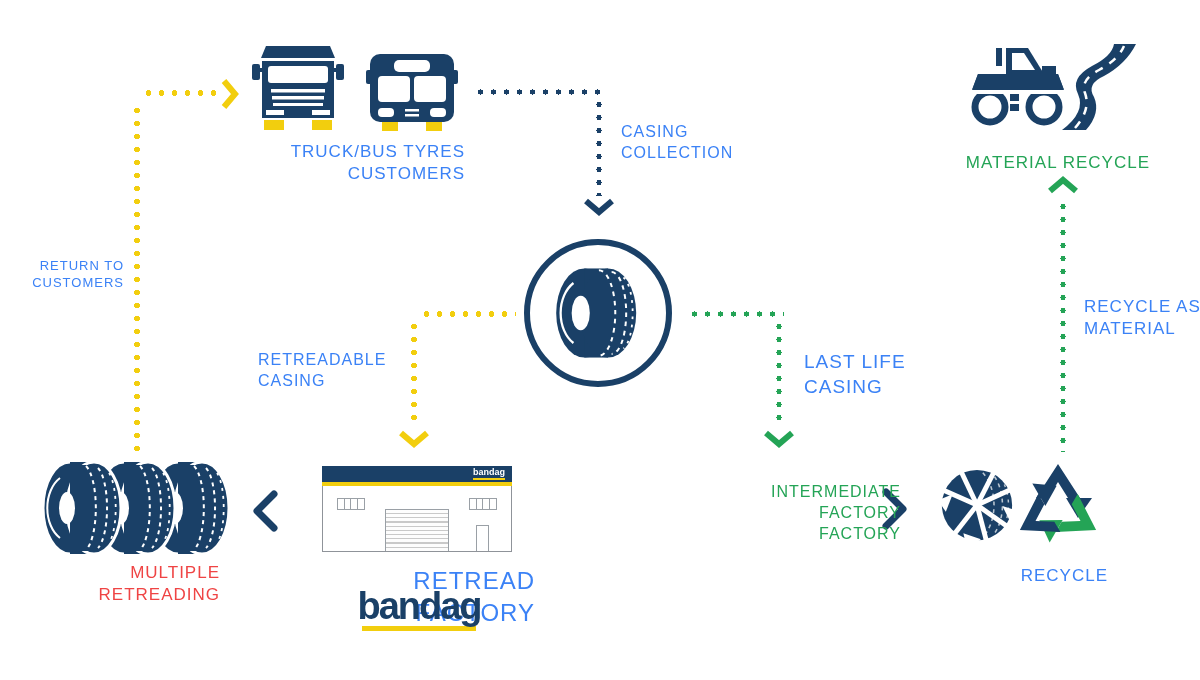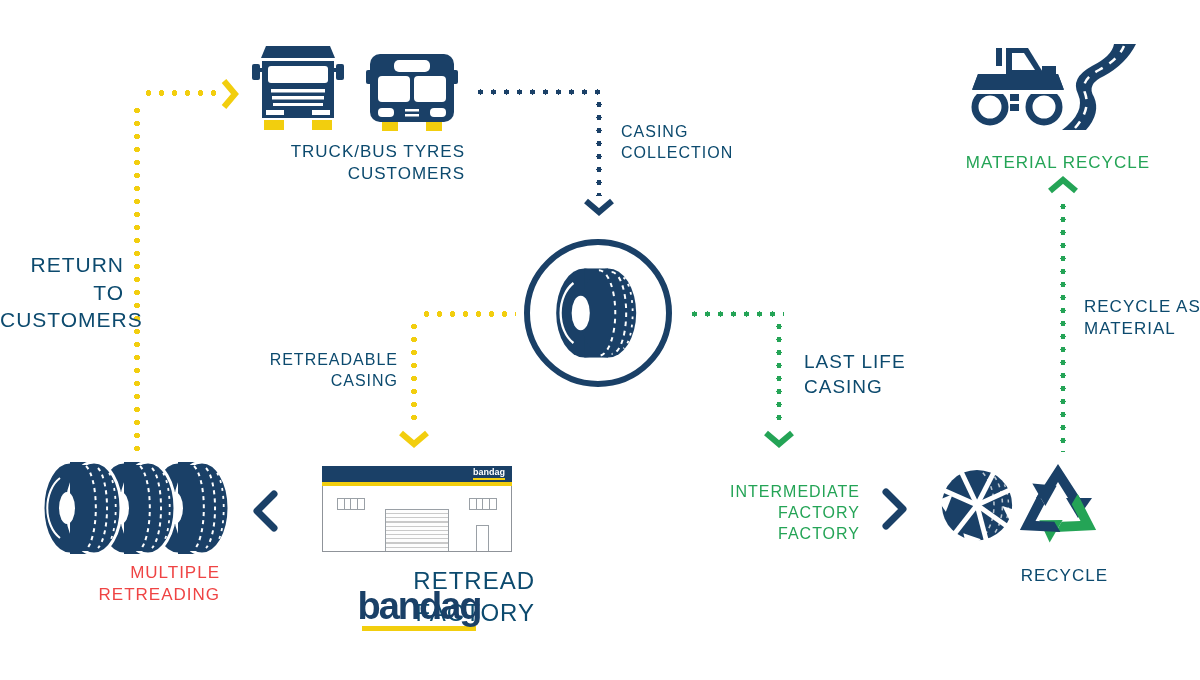--- a/index.html
+++ b/index.html
@@ -1,23 +1,23 @@
 <!DOCTYPE html>
 <html><head>
 <meta charset="utf-8">
 <style>
   html,body{margin:0;padding:0;}
   body{width:1200px;height:680px;position:relative;background:#ffffff;overflow:hidden;
        font-family:"Liberation Sans",sans-serif;}
   .abs{position:absolute;}
   
-  .lbl{color:#0c4a6e;letter-spacing:1px;line-height:1.32;font-weight:400;}
+  .lbl{color:#3b82f6;letter-spacing:1px;line-height:1.32;font-weight:400;}
   .lbl span{display:block;}
   .center{text-align:right;}
-  .right{text-align:right;}
+  .right{text-align:left;}
   .green-lbl{color:#24A456;}
   .yellow-lbl{color:#ef4444;}
   
   .dh{position:absolute;height:6px;background-repeat:repeat-x;background-position:left center;}
   .dv{position:absolute;width:6px;background-repeat:repeat-y;background-position:center top;}
   .dh.navy{background-image:radial-gradient(circle,#1A4067 2.5px,transparent 2.7px);background-size:13px 6px;}
   .dv.navy{background-image:radial-gradient(circle,#1A4067 2.5px,transparent 2.7px);background-size:6px 13px;}
   .dh.yel{background-image:radial-gradient(circle,#F2CE0E 2.8px,transparent 3px);background-size:13px 6px;}
   .dv.yel{background-image:radial-gradient(circle,#F2CE0E 2.8px,transparent 3px);background-size:6px 13px;}
   .dh.grn{background-image:radial-gradient(circle,#24A456 2.5px,transparent 2.7px);background-size:13px 6px;}
@@ -126,21 +126,21 @@
 <div class="abs lbl" style="left:804px;top:349px;width:120px;font-size:19px">
   <span>LAST LIFE</span>
     <span>CASING</span>
 </div>
 
 <div class="dv yel" style="left:134px;top:104px;height:348px"></div>
 <div class="dh yel" style="left:142px;top:90px;width:78px"></div>
 <svg class="abs" style="left:221px;top:78px" width="18" height="32" viewBox="0 0 18 32">
   <polyline points="3,3 14,16 3,29" fill="none" stroke="#F2CE0E" stroke-width="6"></polyline>
 </svg>
-<div class="abs lbl center" style="left:0px;top:251px;width:124px;font-size:21px">
+<div class="abs lbl center" style="left:0px;top:257px;width:124px;font-size:13px">
   <span>RETURN TO</span>
     <span>CUSTOMERS</span>
 </div>
 
 <div class="dv grn" style="left:1060px;top:200px;height:252px"></div>
 <svg class="abs" style="left:1047px;top:176px" width="32" height="18" viewBox="0 0 32 18">
   <polyline points="3,15 16,4 29,15" fill="none" stroke="#24A456" stroke-width="6"></polyline>
 </svg>
 <div class="abs lbl" style="left:1084px;top:296px;width:120px;font-size:17px">
   <span>RECYCLE AS</span>
@@ -193,21 +193,21 @@
   </div>
 </div>
 <div class="abs lbl center" style="left:300px;top:565px;width:235px;font-size:24px">
   <span>RETREAD FACTORY</span>
 </div>
 <div class="bandag">
   <div class="txt">bandag</div>
   <div class="bar"></div>
 </div>
 
-<div class="abs lbl green-lbl center" style="left:700px;top:481px;width:160px;font-size:16px">
+<div class="abs lbl green-lbl center" style="left:741px;top:481px;width:160px;font-size:16px">
   <span>INTERMEDIATE</span>
   <span>FACTORY</span>
   <span>FACTORY</span>
 </div>
 
 <svg class="abs" style="left:938px;top:458px" width="78" height="96" viewBox="0 0 80 96">
   <circle cx="40" cy="47" r="36" fill="#1A4067"></circle>
   <path d="M46,14 A30,42 0 0 1 46,80" stroke="#fff" stroke-width="1.6" fill="none" stroke-dasharray="4,4" opacity="0.7"></path>
   <path d="M58,18 A26,40 0 0 1 58,76" stroke="#fff" stroke-width="1.6" fill="none" stroke-dasharray="4,4" opacity="0.7"></path>
   <path d="M68,26 A20,34 0 0 1 68,68" stroke="#fff" stroke-width="1.5" fill="none" stroke-dasharray="3,5" opacity="0.7"></path>

